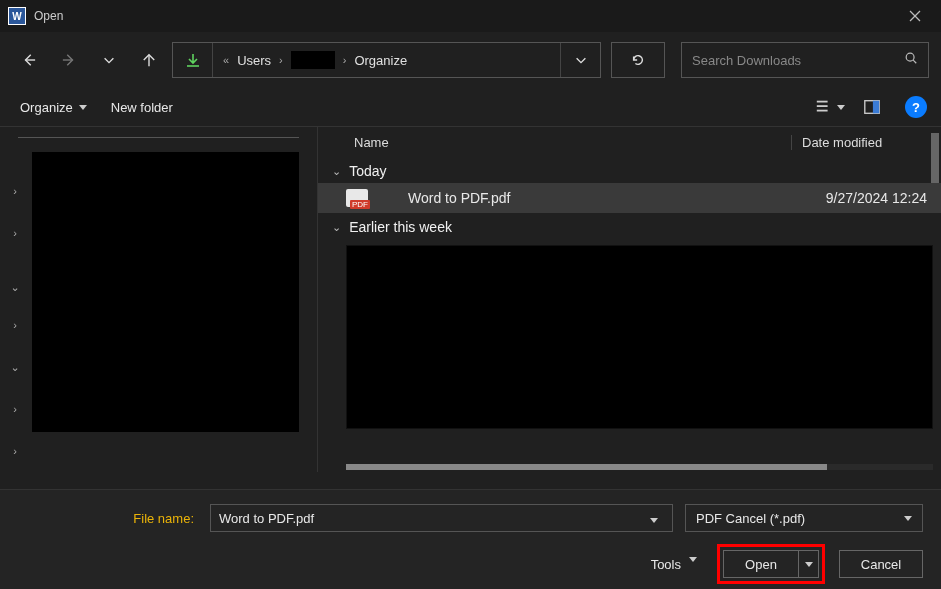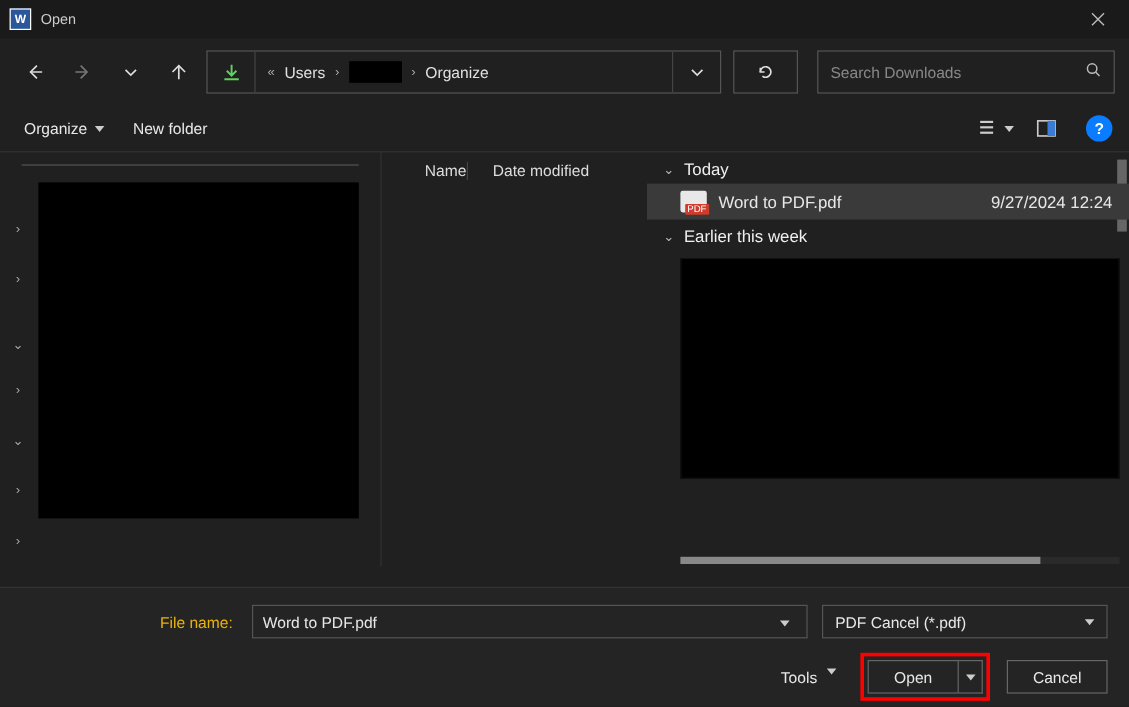--- a/index.html
+++ b/index.html
@@ -40,28 +40,28 @@
   .toolbar .help { width:22px;height:22px;border-radius:50%;background:#0a7cff;display:flex;align-items:center;justify-content:center;color:#fff;font-size:13px;font-weight:bold; margin-left:6px;}
 
   
   .main { display:flex; height: 346px; border-top:1px solid #333;}
   .sidebar { width: 318px; border-right:1px solid #333; display:flex; flex-direction:column; }
   .sidebar .topline{ height:1px; background:#555; margin:10px 18px 8px 18px;}
   .sidebar .redacted-big { margin: 6px 18px 6px 32px; height:280px; background:#000; }
   .tree-col { width: 26px; position:absolute; left:8px; top:184px; display:flex; flex-direction:column; gap:28px; font-size:11px; color:#aaa;}
   .tree-col .expander{ width:14px;height:14px; display:flex;align-items:center;justify-content:center;}
 
-  .filepane { flex:1; position:relative; display:flex; }
+  .filepane { flex:1; position:relative; display:flex; flex-direction:column; }
   .colheader { display:flex; align-items:center; height:30px; font-size:13px; color:#ddd; border-bottom:0; }
   .colheader .col-name { padding-left:36px; flex:1; }
-  .colheader .col-date { width:150px; text-align:left; padding-right:12px; border-left:1px solid #444; padding-left:21px;}
+  .colheader .col-date { width:150px; text-align:left; padding-right:12px; border-left:1px solid #444; padding-left:10px;}
   .filelist { flex:1; overflow:hidden; position:relative; font-size:14px; }
   .group-hdr { display:flex; align-items:center; gap:8px; padding:6px 4px 4px 14px; color:#f0f0f0; }
   .group-hdr .disclosure{ font-size:11px; color:#bbb;}
-  .filerow { display:flex; align-items:center; height:30px; background:#3a3a3a; }
+  .filerow { display:flex; align-items:center; height:30px; background:#3a3a3a;gap:30px; }
   .filerow .ficon { width:22px; height:18px; margin-left:28px; margin-right:10px; background:#e8e8e8; border-radius:2px; position:relative; display:flex; align-items:center; justify-content:center;}
   .filerow .ficon .badge{ position:absolute; bottom:-2px; right:-2px; font-size:8px; background:#d03b2b; color:#fff; padding:0 2px; border-radius:1px;}
   .filerow .fname{ flex:1; }
   .filerow .fdate{ width:150px; text-align:right; padding-right:14px; }
   .redacted-block{ margin:6px 8px 6px 28px; height:184px; background:#000; border:1px solid #111;}
   .hscroll{ position:absolute; bottom:2px; left:28px; right:8px; height:6px; background:#2a2a2a;}
   .hscroll .thumb{ position:absolute; left:0; width:82%; height:100%; background:#888;}
   .vscroll{ position:absolute; right:2px; top:6px; width:8px; height:60px; background:#666;}
 
   

